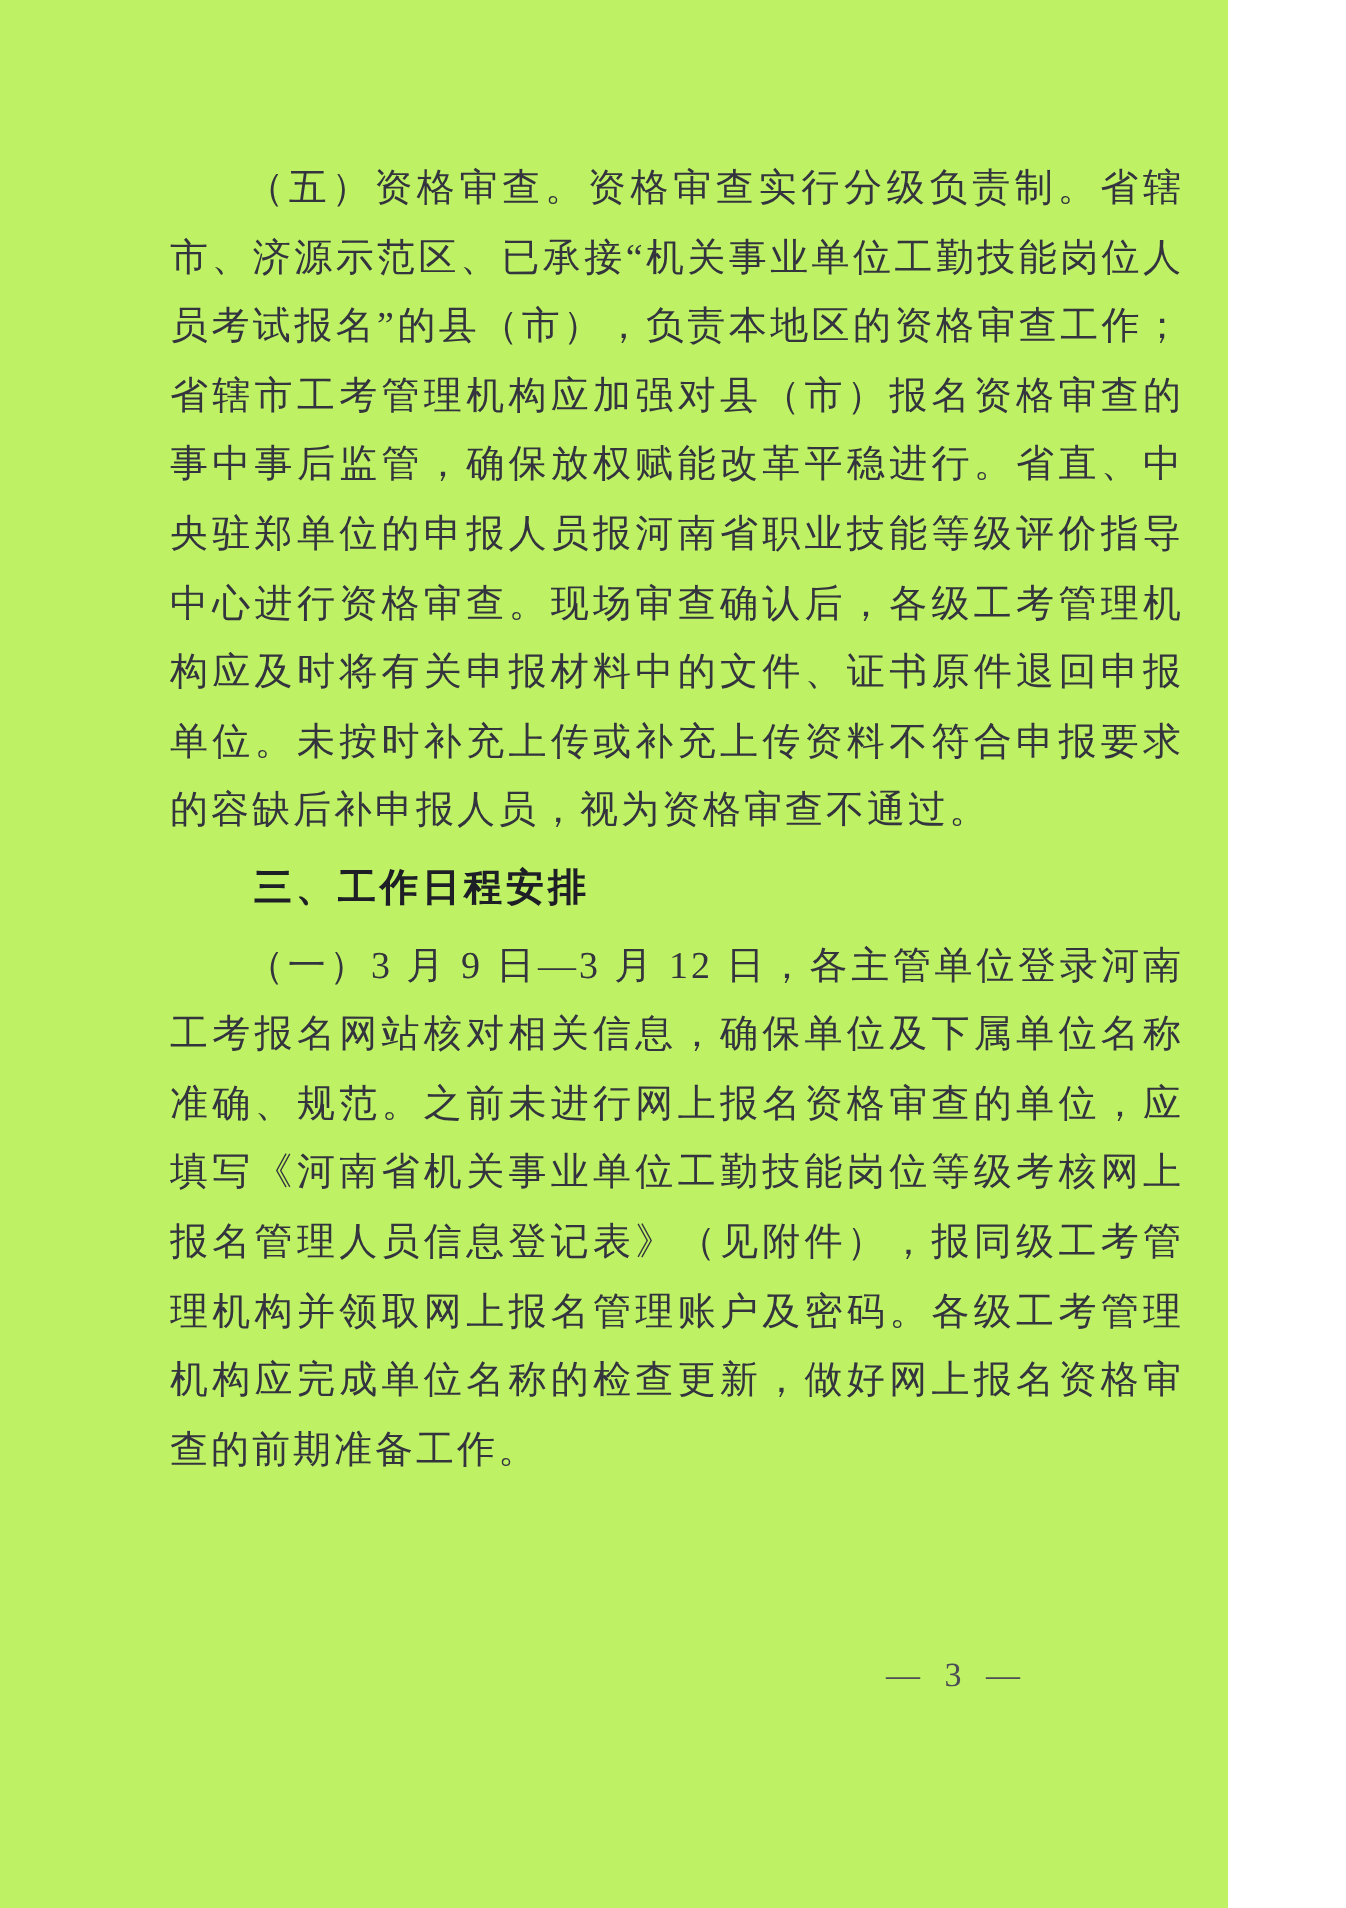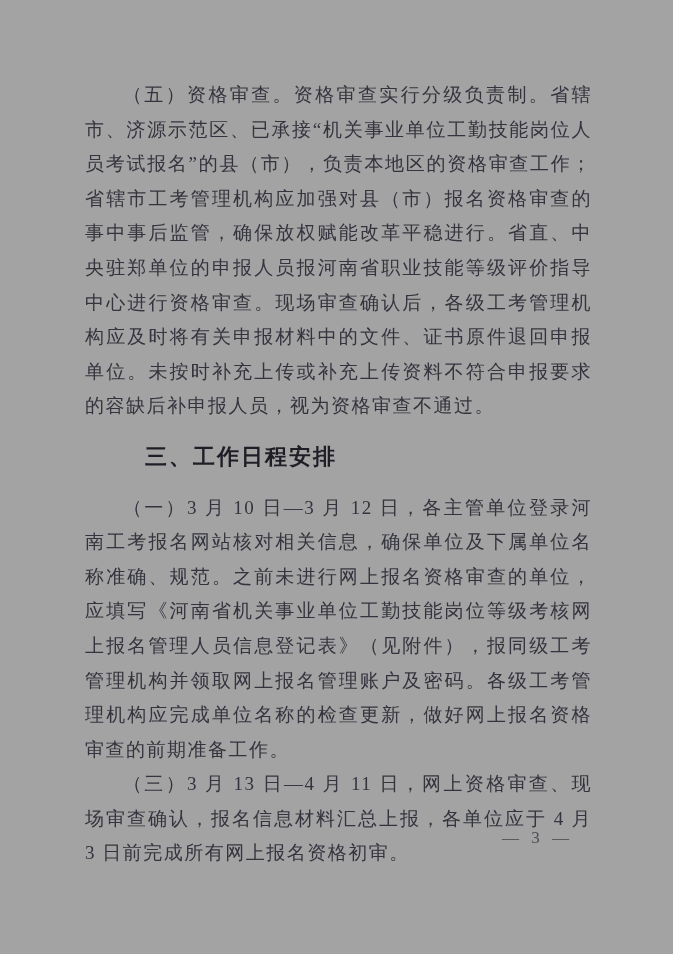--- a/index.html
+++ b/index.html
@@ -2,47 +2,47 @@
 <html><head>
 <meta charset="utf-8">
 <style>
   html, body {
     margin: 0;
     padding: 0;
     background: #ffffff;
   }
   .page {
     position: relative;
-    width: 673px;
+    width: 614px;
     height: 954px;
-    background: #a3a3a3;
+    background: #bef264;
     overflow: hidden;
   }
   .content {
     position: absolute;
     left: 85px;
     top: 78px;
     width: 507px;
   }
   .body-para {
     margin: 0;
     font-family: "Liberation Serif", "DejaVu Serif", serif;
     font-size: 19px;
     line-height: 34.6px;
     letter-spacing: 1.5px;
     color: #34343e;
     text-align: justify;
     text-indent: 2em;
     word-break: break-all;
   }
   .section-heading {
-    margin: 16px;
+    margin: 4px;
     font-family: "Liberation Sans", "DejaVu Sans", sans-serif;
     font-weight: bold;
-    font-size: 22px;
+    font-size: 19px;
     line-height: 34.6px;
     letter-spacing: 2px;
     color: #1e1e26;
     text-indent: 2em;
   }
   .page-number {
     position: absolute;
     top: 828px;
     right: 100px;
     font-family: "Liberation Serif", "DejaVu Serif", serif;
@@ -51,17 +51,16 @@
     color: #4d4d55;
   }
 </style>
 </head>
 <body>
 
 <div class="page">
   <div class="content">
     <p class="body-para">（五）资格审查。资格审查实行分级负责制。省辖市、济源示范区、已承接“机关事业单位工勤技能岗位人员考试报名”的县（市），负责本地区的资格审查工作；省辖市工考管理机构应加强对县（市）报名资格审查的事中事后监管，确保放权赋能改革平稳进行。省直、中央驻郑单位的申报人员报河南省职业技能等级评价指导中心进行资格审查。现场审查确认后，各级工考管理机构应及时将有关申报材料中的文件、证书原件退回申报单位。未按时补充上传或补充上传资料不符合申报要求的容缺后补申报人员，视为资格审查不通过。</p>
     <h3 class="section-heading">三、工作日程安排</h3>
-    <p class="body-para">（一）3 月 10 日—3 月 12 日，各主管单位登录河南工考报名网站核对相关信息，确保单位及下属单位名称准确、规范。之前未进行网上报名资格审查的单位，应填写《河南省机关事业单位工勤技能岗位等级考核网上报名管理人员信息登记表》（见附件），报同级工考管理机构并领取网上报名管理账户及密码。各级工考管理机构应完成单位名称的检查更新，做好网上报名资格审查的前期准备工作。</p>
-    <p class="body-para">（三）3 月 13 日—4 月 11 日，网上资格审查、现场审查确认，报名信息材料汇总上报，各单位应于 4 月 3 日前完成所有网上报名资格初审。</p>
+    <p class="body-para">（一）3 月 9 日—3 月 12 日，各主管单位登录河南工考报名网站核对相关信息，确保单位及下属单位名称准确、规范。之前未进行网上报名资格审查的单位，应填写《河南省机关事业单位工勤技能岗位等级考核网上报名管理人员信息登记表》（见附件），报同级工考管理机构并领取网上报名管理账户及密码。各级工考管理机构应完成单位名称的检查更新，做好网上报名资格审查的前期准备工作。</p>
   </div>
   <div class="page-number">— 3 —</div>
 </div>
 
 </body></html>

